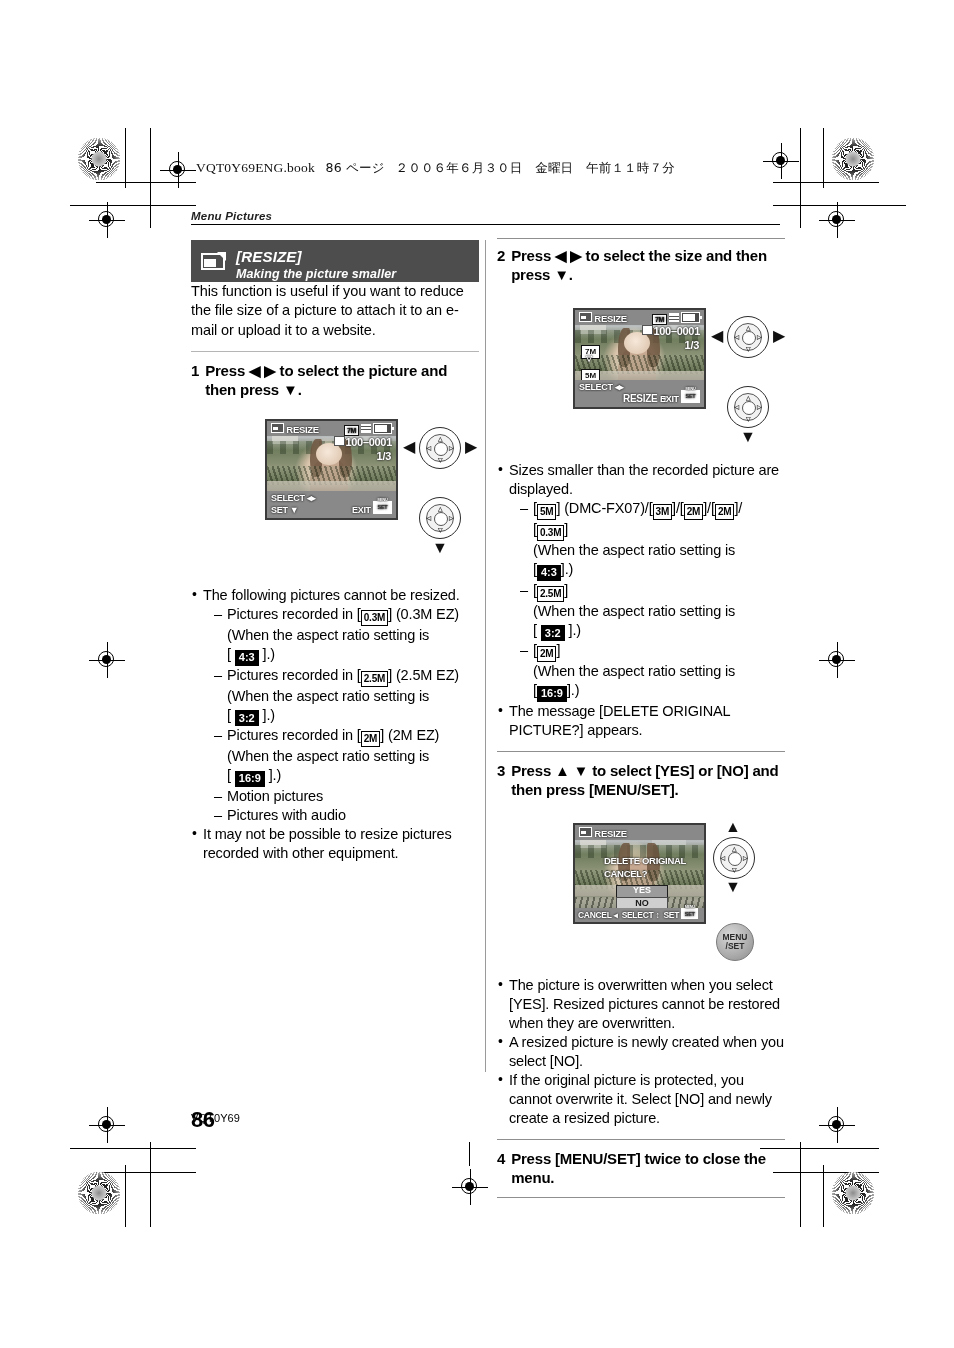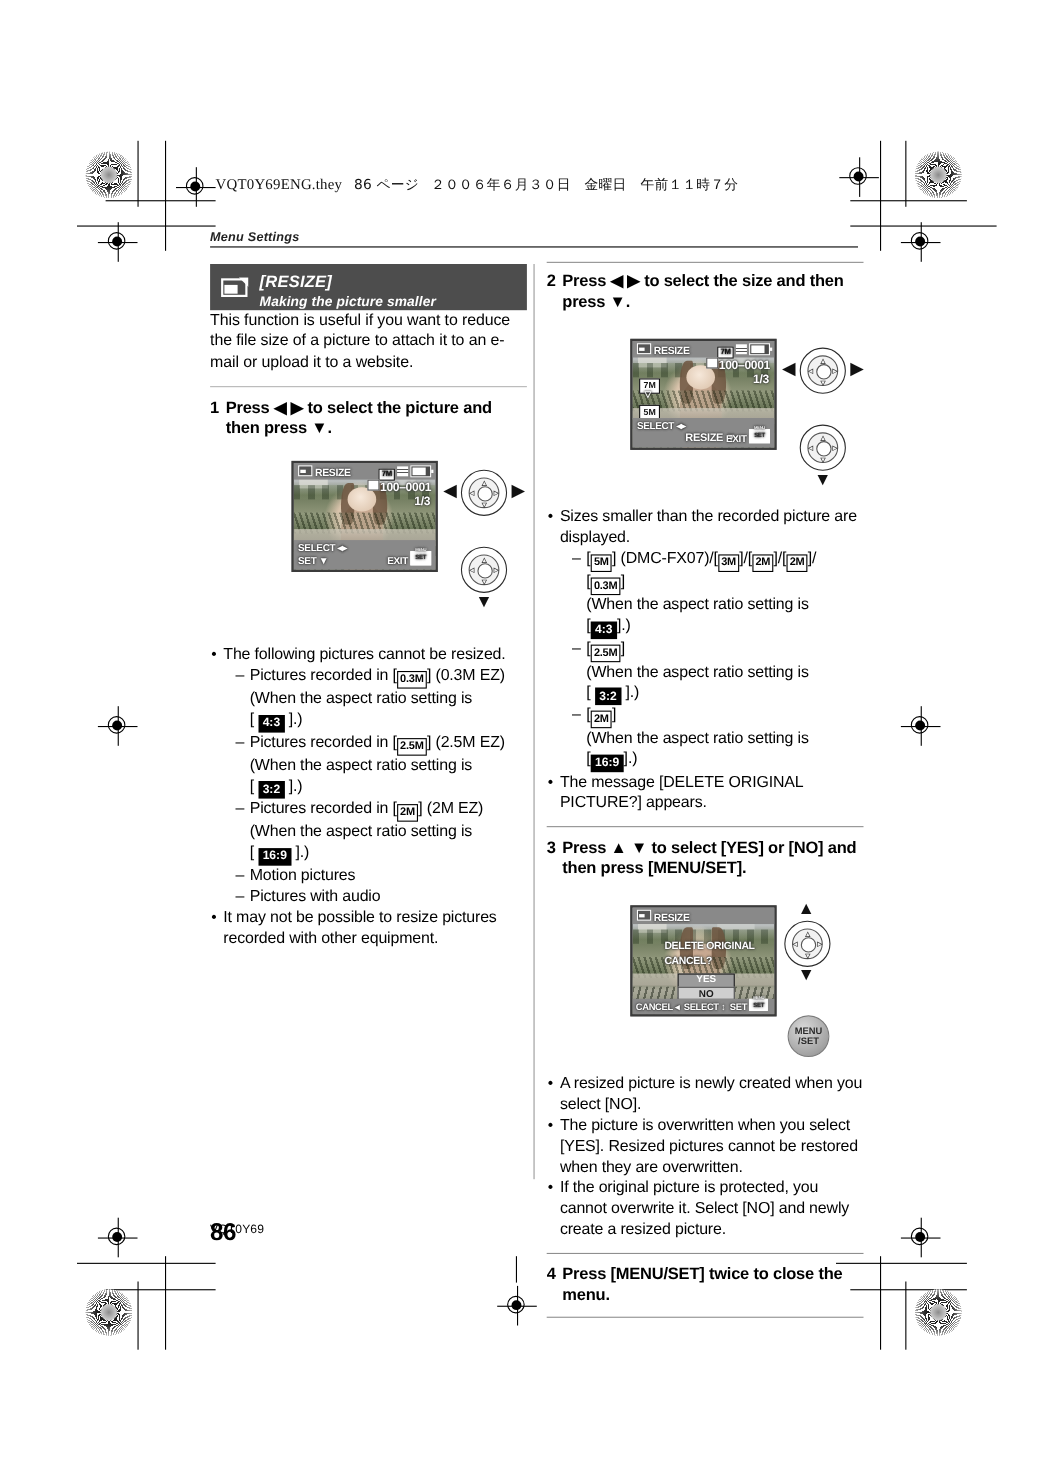--- a/index.html
+++ b/index.html
@@ -244,27 +244,27 @@
     </div>
   <div class="regmark" style="left:455px;top:1172px;">
       <div class="vl"></div>
       <div class="hl"></div>
       <div class="ring"></div>
       <div class="dot"></div>
     </div>
   <div class="cropline" style="left:469px;top:1142px;width:1px;height:24px;"></div>
 
   <div class="bookline">
-    <span>VQT0Y69ENG.they</span>&nbsp;&nbsp;
+    <span>VQT0Y69ENG.book</span>&nbsp;&nbsp;
     <span class="jp">86 ページ</span>&nbsp;&nbsp;
     <span class="jp">２００６年６月３０日　金曜日　午前１１時７分</span>
   </div>
 
   <div class="runhead">
-    <div class="txt">Menu Settings</div>
+    <div class="txt">Menu Pictures</div>
     <div class="rule"></div>
   </div>
 
   <div class="coldiv"></div>
 
   <div class="col col-left">
 
     <div class="titlebar">
       <div class="ticon">
         <div class="box"></div>
@@ -548,22 +548,22 @@
       <div class="bigdown" style="left:230px;top:86px;"></div>
       <div class="setbtn" style="left:219px;top:112px;">
         <span>MENU</span>
         <span>/SET</span>
       </div>
     </div>
 
     <div style="height:40px;"></div>
 
     <ul class="b">
+      <li>The picture is overwritten when you select [YES]. Resized pictures cannot be restored when they are overwritten.</li>
       <li>A resized picture is newly created when you select [NO].</li>
-      <li>The picture is overwritten when you select [YES]. Resized pictures cannot be restored when they are overwritten.</li>
       <li>If the original picture is protected, you cannot overwrite it. Select [NO] and newly create a resized picture.</li>
     </ul>
 
     <div class="hrdark"></div>
 
     <div class="step">
       <span class="num">4</span>
       <span class="body">Press [MENU/SET] twice to close the menu.</span>
     </div>
 

